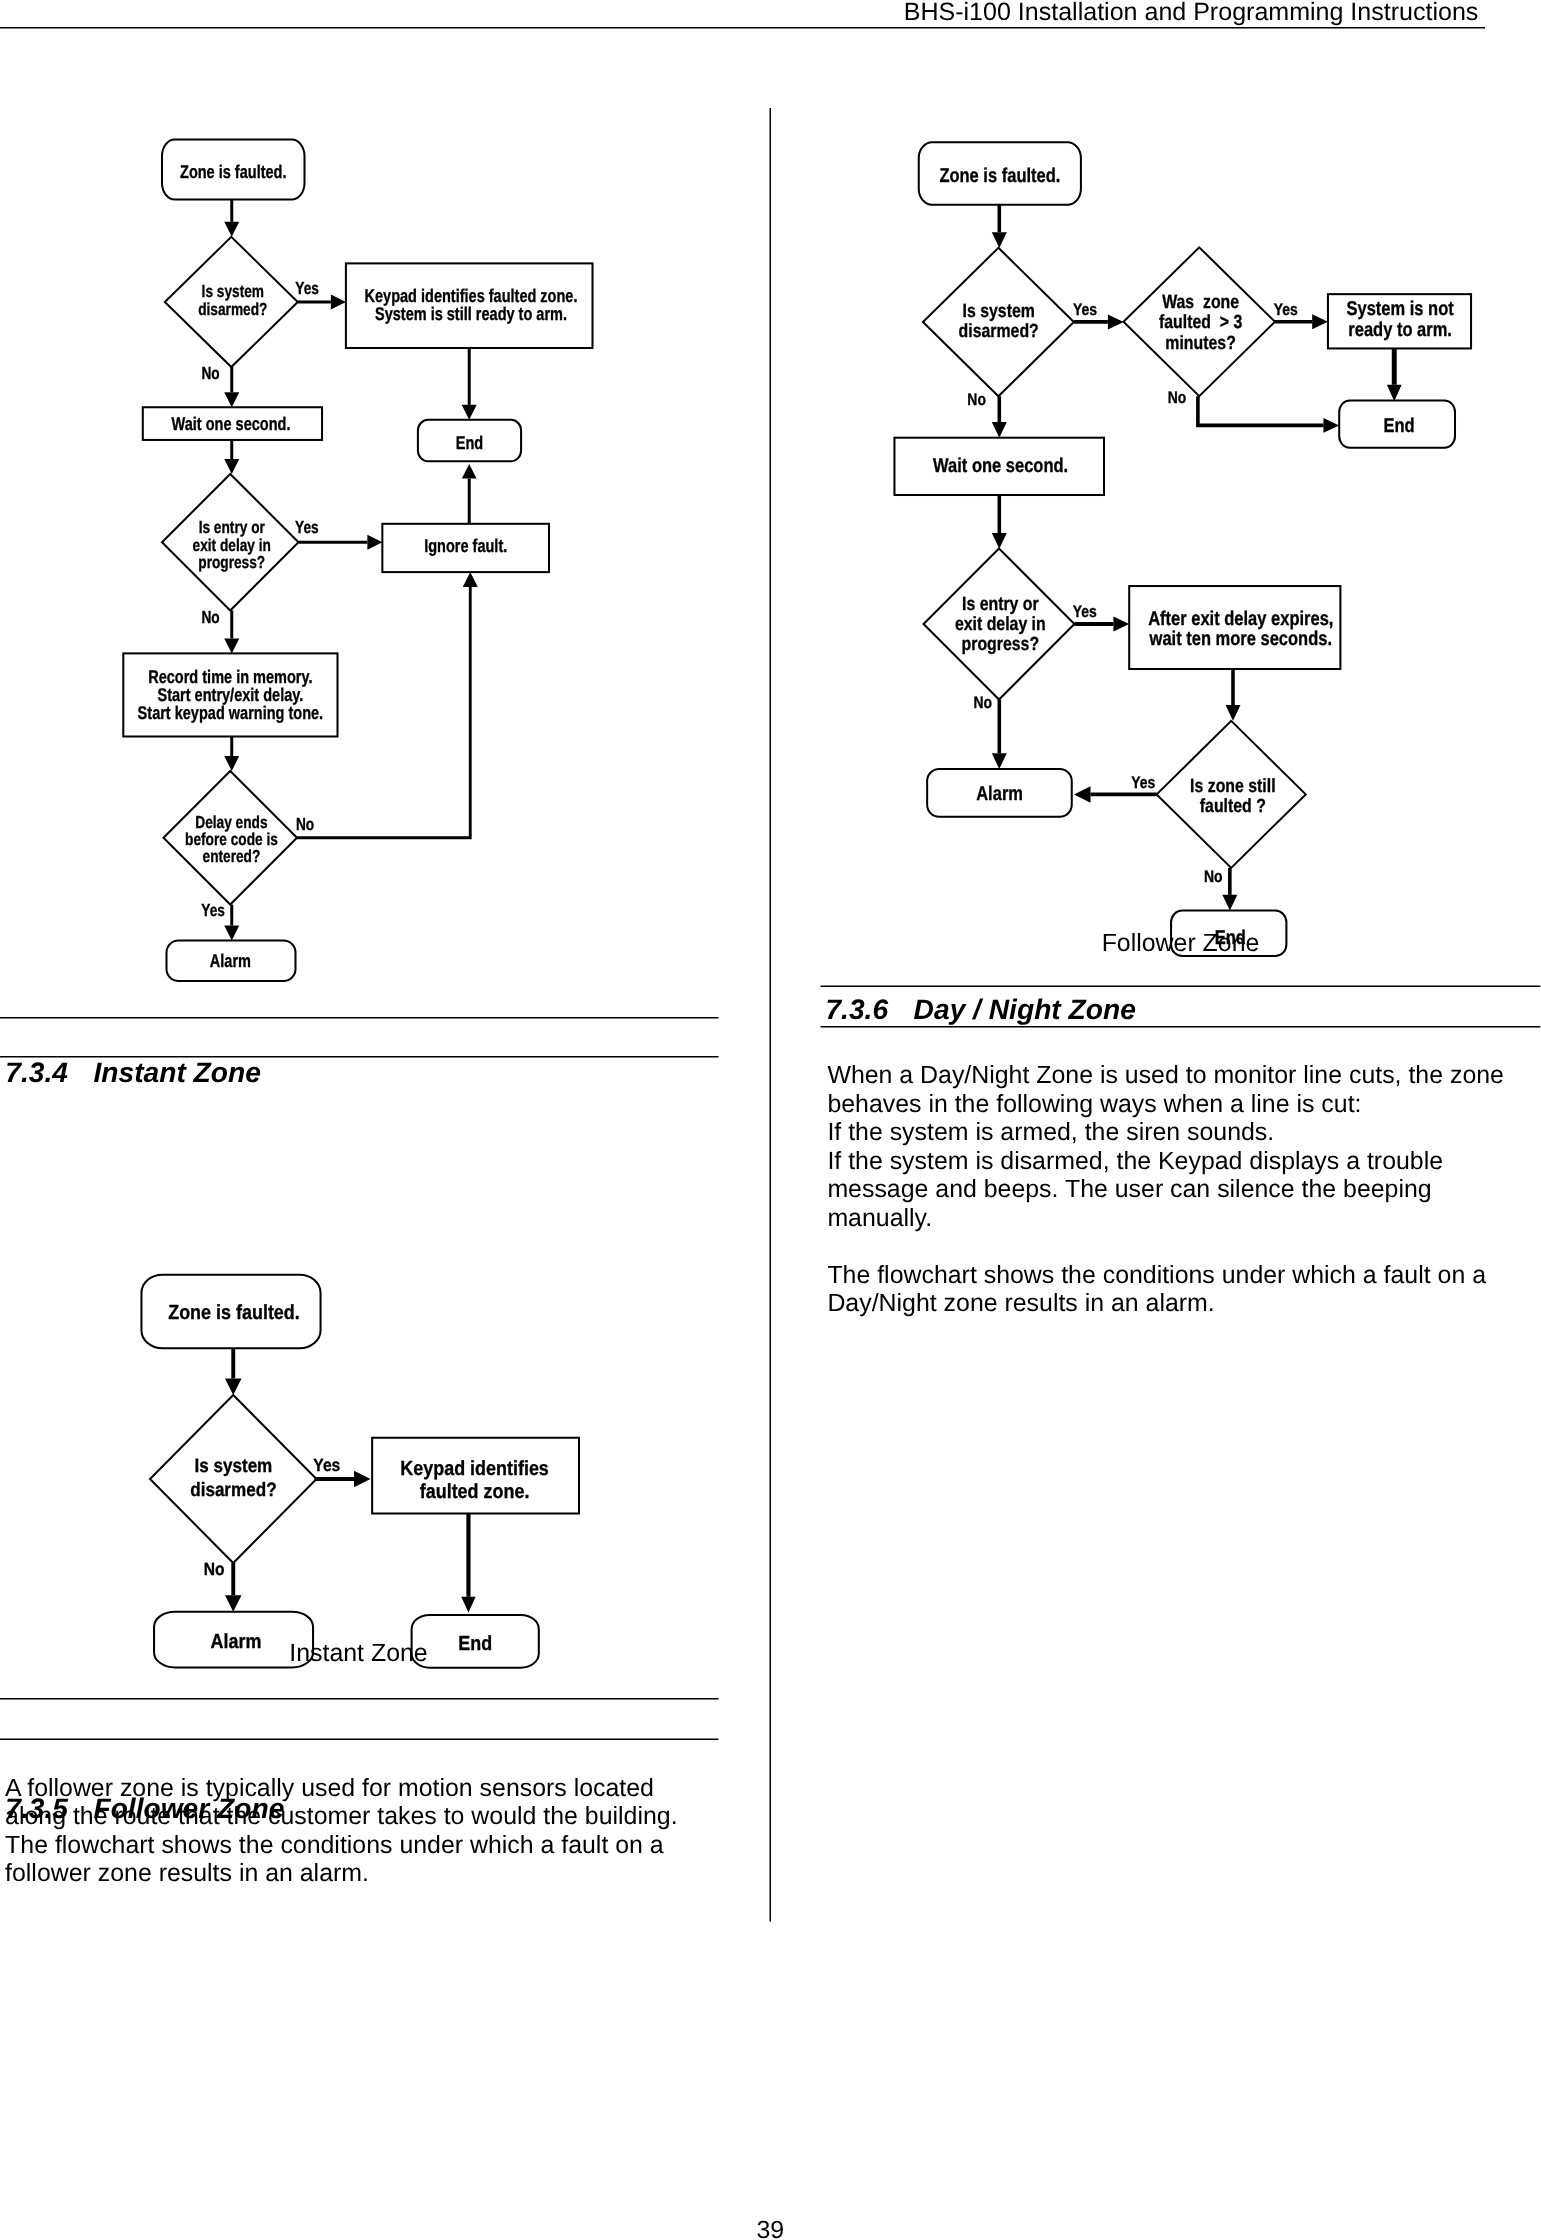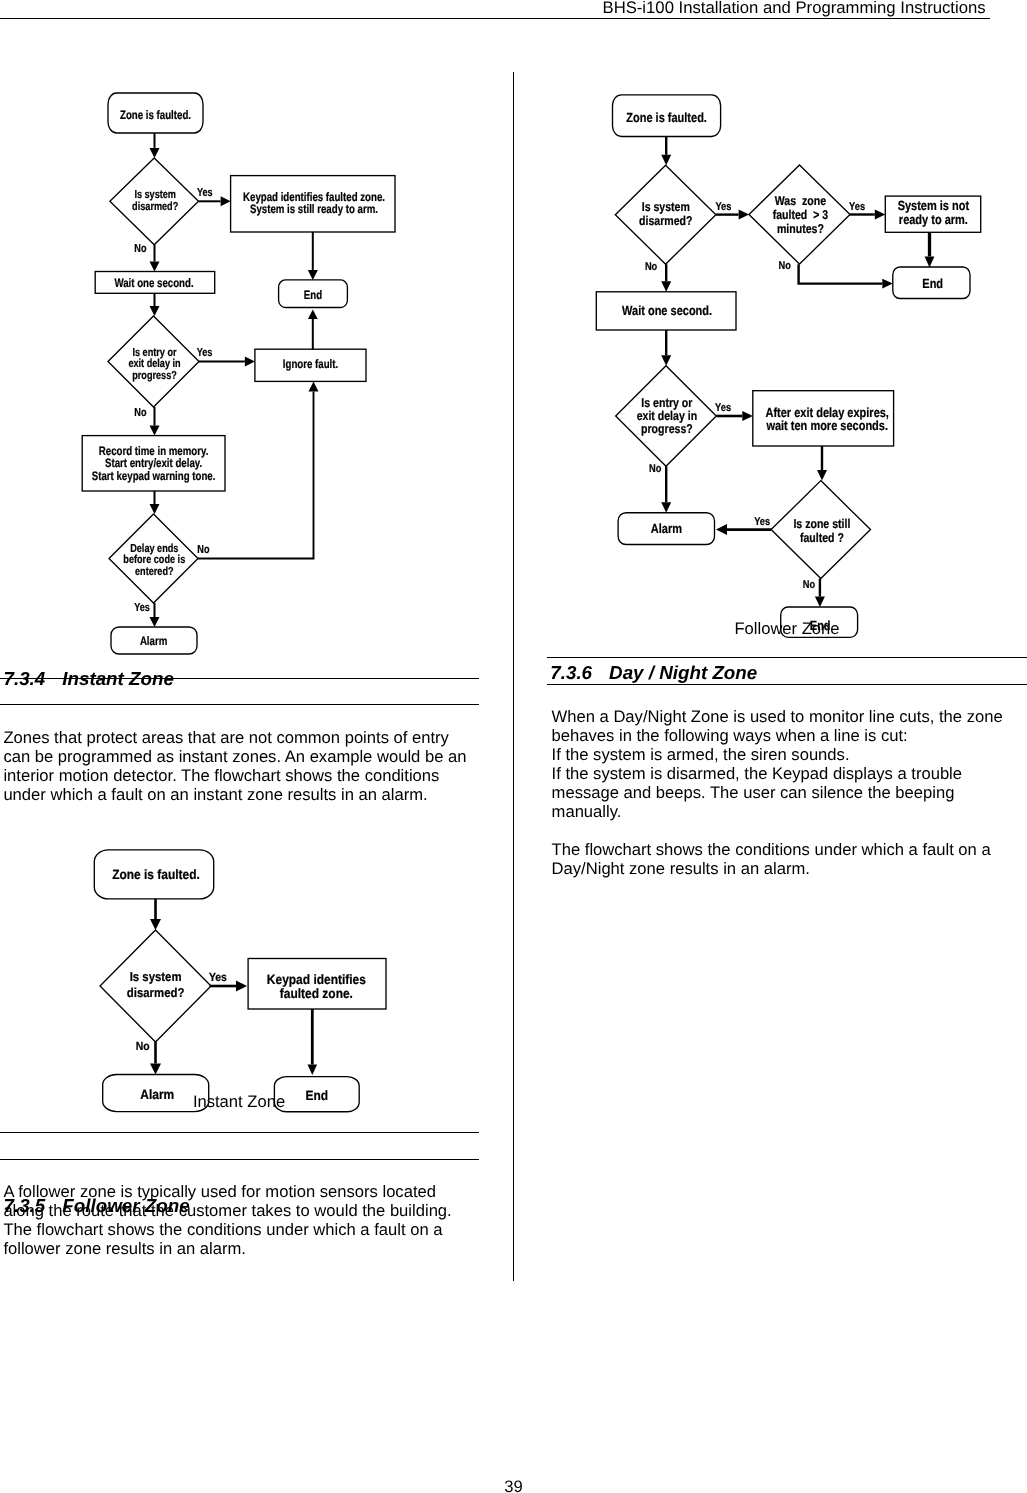--- a/index.html
+++ b/index.html
@@ -20,21 +20,21 @@
   
   .sec-head{font-style:italic;font-weight:bold;font-size:18.8px;line-height:22px;white-space:nowrap;}
   .sec-head .sec-gap{display:inline-block;width:17px;}
   .sec-rule{height:0;border-top:1.2px solid #000;}
   #page-number{left:0;top:1477px;width:1027px;text-align:center;font-size:16.6px;}
 
   
   #fig1-wrap{left:0px;top:0px;}
   #fig1-caption{left:0px;top:638.1px;width:478px;text-align:center;}
   #sec734-rule-top{left:0px;top:677.7px;width:479px;}
-  #sec734-head{left:3.5px;top:668px;}
+  #sec734-head{left:3.5px;top:704px;}
   #sec734-rule-bot{left:0px;top:703.9px;width:479px;}
   #sec734-body{left:3.4px;top:728px;width:472px;}
   #fig2-wrap{left:0px;top:0px;}
   #fig2-caption{left:0px;top:1092px;width:478px;text-align:center;}
   #sec735-rule-top{left:0px;top:1131.7px;width:479px;}
   #sec735-head{left:3.5px;top:1195px;}
   #sec735-rule-bot{left:0px;top:1158.7px;width:479px;}
   #sec735-body{left:3.4px;top:1181.6px;width:472px;}
 
   
@@ -137,21 +137,20 @@
 <text class="lbl" x="250.70" y="533.40" transform="scale(0.787,1)" font-size="11.6" text-anchor="start"><tspan x="250.70">No</tspan></text>
 <text class="lbl" x="170.52" y="590.70" transform="scale(0.787,1)" font-size="11.6" text-anchor="start"><tspan x="170.52">Yes</tspan></text>
 </svg>
 </div>
 
   <div class="abs sec-rule" id="sec734-rule-top"></div>
   <div class="abs sec-head" id="sec734-head">
     <span>7.3.4</span><span class="sec-gap"></span><span>Instant Zone</span>
   </div>
   <div class="abs sec-rule" id="sec734-rule-bot"></div>
-  <div class="abs body-par" id="sec734-body">Zones that protect areas that are not common points of entry can be programmed as instant zones. An example would be an interior motion detector. The flowchart shows the conditions under which a fault on an instant zone results in an alarm.</div>
 
   <div class="abs" id="fig2-wrap">
 <svg class="fc" id="fig2-svg" width="1027" height="1493" viewBox="0 0 1027 1493" xmlns="http://www.w3.org/2000/svg">
 <rect class="shape" x="94.3" y="829.8" width="119.4" height="49.1" rx="14" ry="12"></rect>
 <polygon class="shape" points="155.5,910 211.0,966 155.5,1022 100.0,966"></polygon>
 <rect class="shape" x="248.1" y="938.5" width="137.9" height="50.5"></rect>
 <rect class="shape" x="102.7" y="1054.5" width="106.0" height="37.1" rx="14" ry="10"></rect>
 <rect class="shape" x="274.4" y="1056.6" width="84.8" height="35.2" rx="12" ry="9.5"></rect>
 <g>
           <line class="conn" x1="155.5" y1="878.9" x2="155.5" y2="899" style="stroke-width:2.6"></line>

